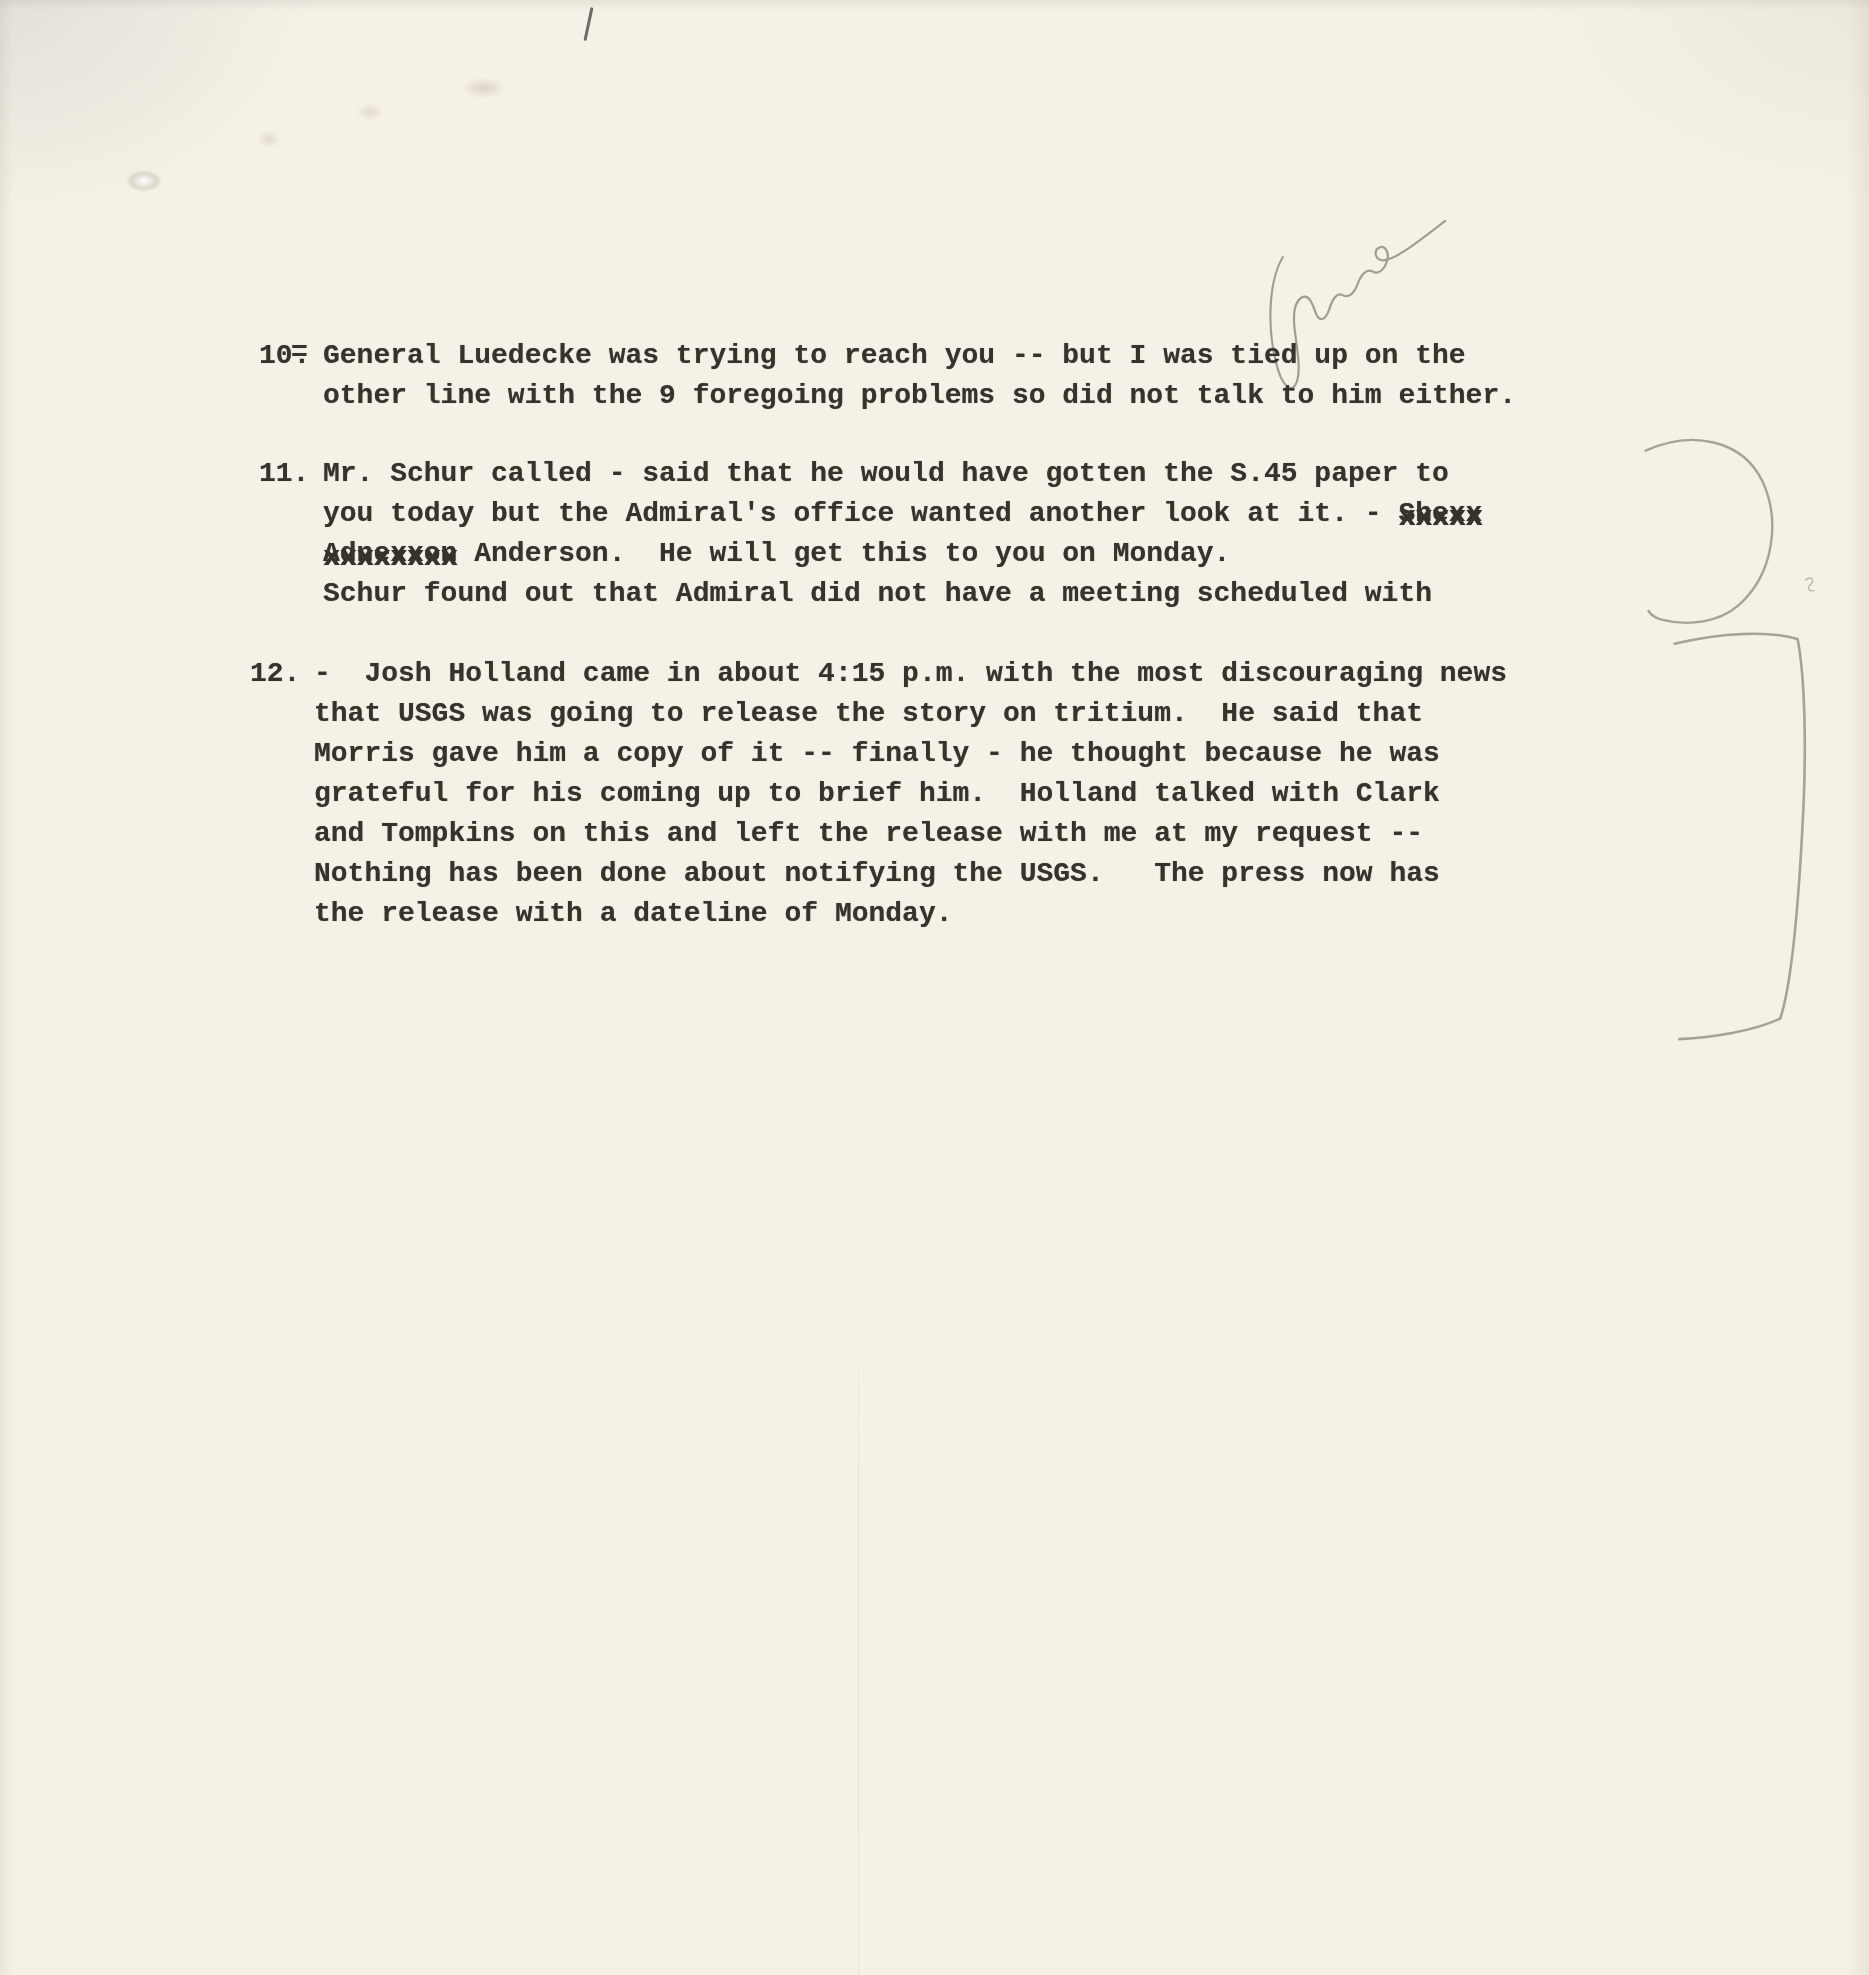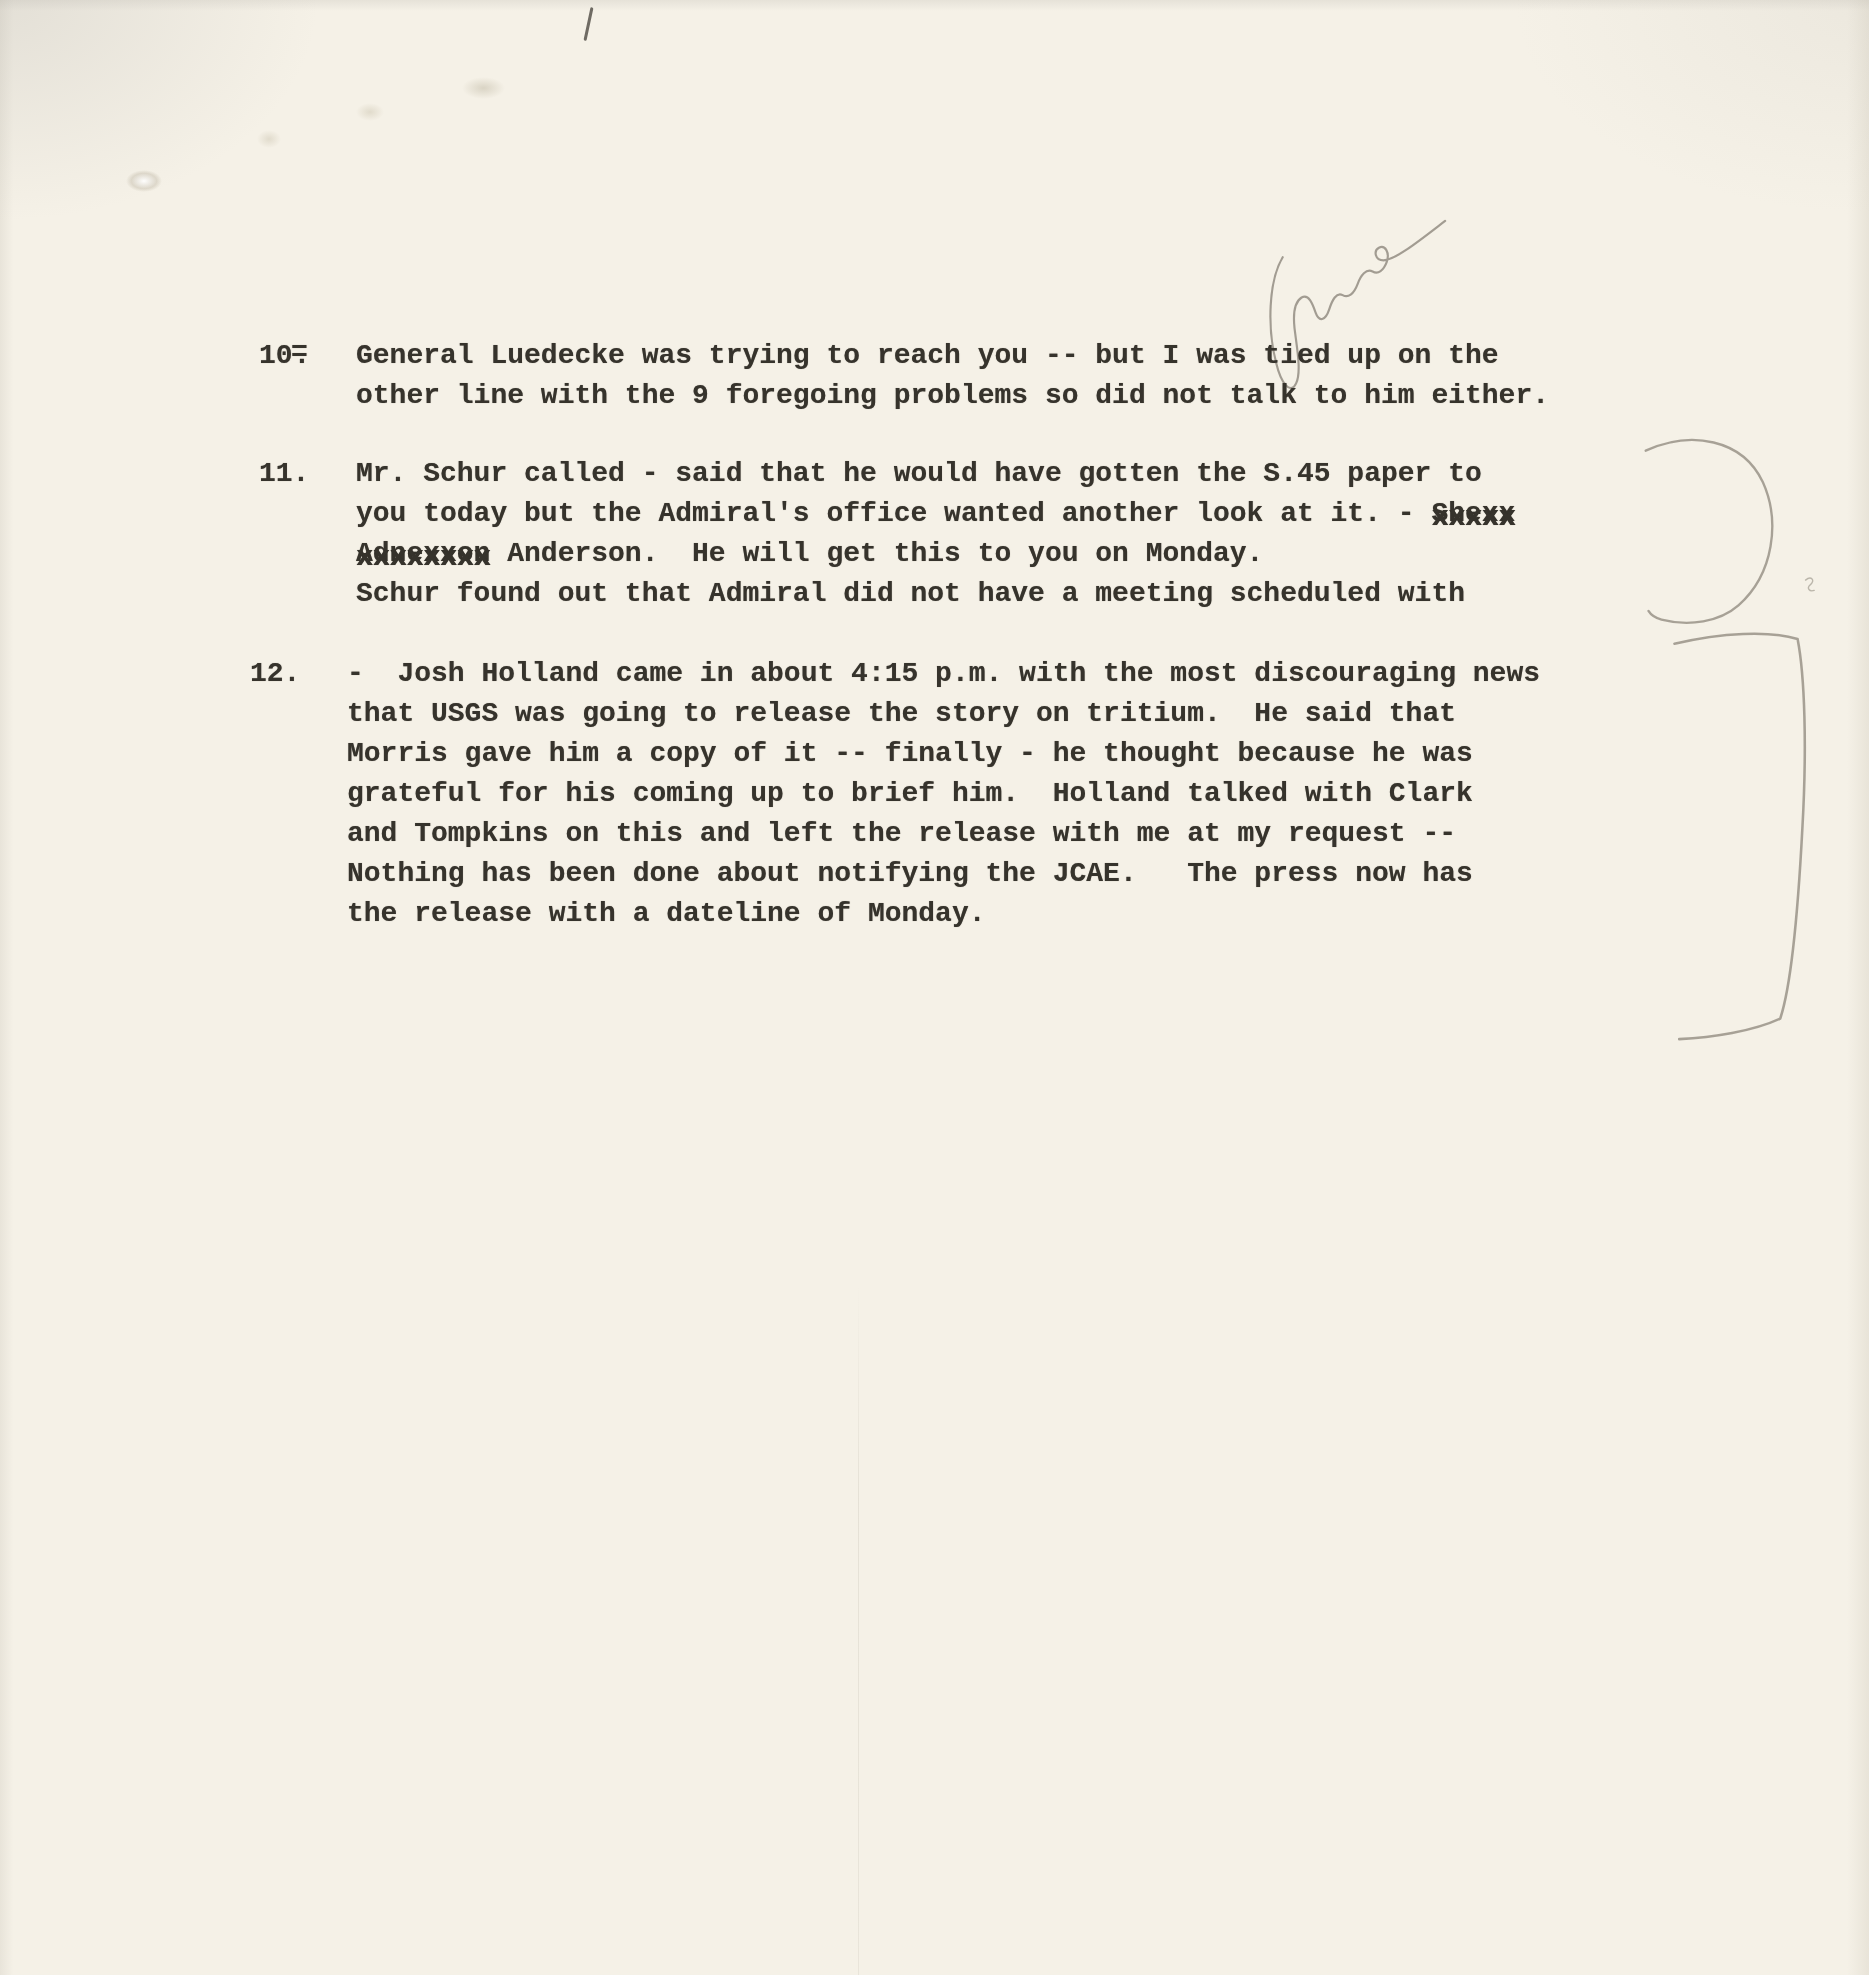--- a/index.html
+++ b/index.html
@@ -19,21 +19,21 @@
   }
   .typed{
     position:absolute;
     color:var(--ink,#36332c);
     font-size:28px;
     font-weight:bold;
     line-height:40px;
     text-shadow:0 0 0.8px rgba(54,51,44,.55);
   }
   .num{position:absolute;left:0;top:0;white-space:pre;}
-  .lines{margin-left:97px;}
+  .lines{margin-left:64px;}
   .line{white-space:pre;}
   
   .ovl-cell{position:relative;display:inline-block;width:1ch;height:40px;vertical-align:top;}
   .ovl-eq{position:absolute;left:-1.6px;top:-3.2px;}
   .ovl-dot{position:absolute;left:0.8px;top:0;}
   
   .struck{position:relative;display:inline-block;}
   .struck .xover{
     position:absolute;left:0;top:4px;white-space:pre;
     text-shadow:0.8px 0 0 currentColor,0 0 0.8px rgba(54,51,44,.6);
@@ -98,19 +98,19 @@
   </section>
 
   <section class="typed" style="left:250px;top:654px;">
     <div class="num">12.</div>
     <div class="lines">
       <div class="line">-  Josh Holland came in about 4:15 p.m. with the most discouraging news</div>
       <div class="line">that USGS was going to release the story on tritium.  He said that</div>
       <div class="line">Morris gave him a copy of it -- finally - he thought because he was</div>
       <div class="line">grateful for his coming up to brief him.  Holland talked with Clark</div>
       <div class="line">and Tompkins on this and left the release with me at my request --</div>
-      <div class="line">Nothing has been done about notifying the JCAE.   The press now has</div>
+      <div class="line">Nothing has been done about notifying the USGS.   The press now has</div>
       <div class="line">the release with a dateline of Monday.</div>
     </div>
   </section>
 
 </div>
 
 
 </body></html>

